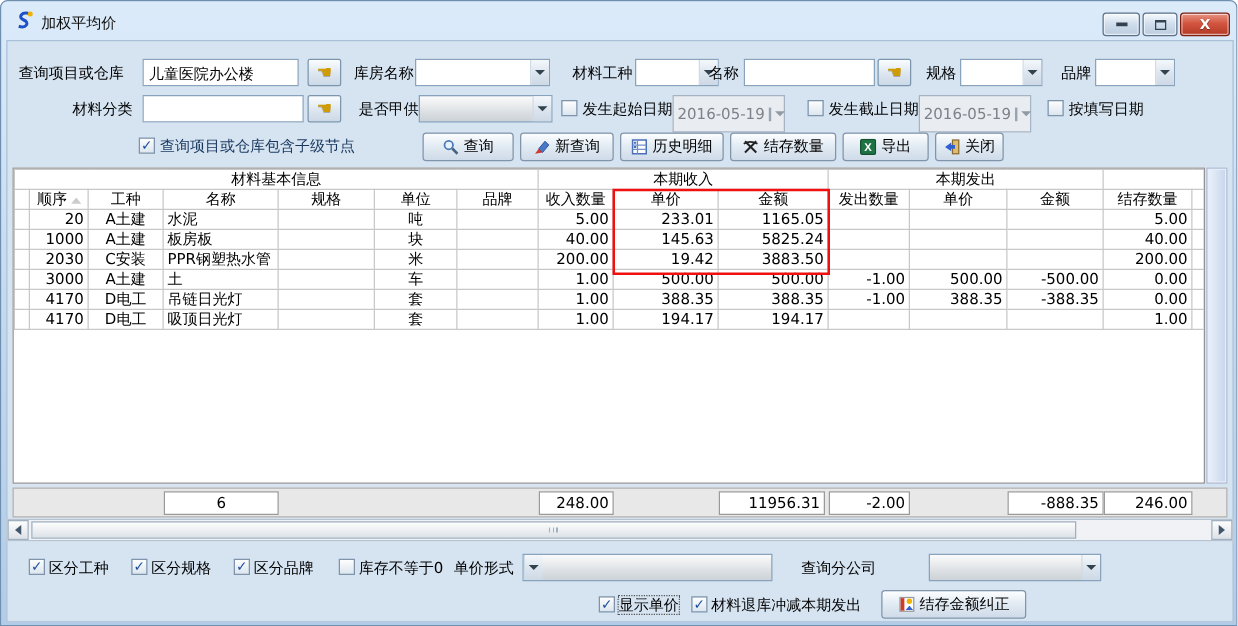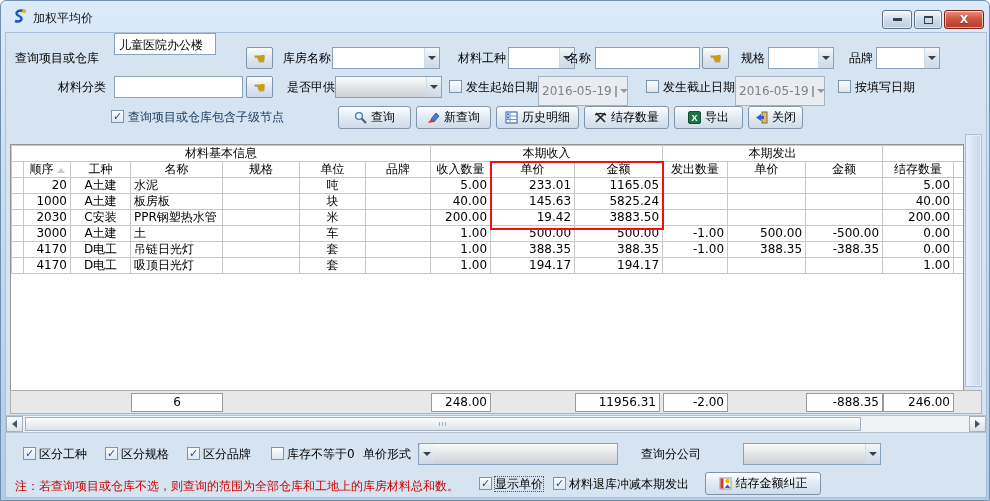--- a/index.html
+++ b/index.html
@@ -29,21 +29,21 @@
       display:flex;align-items:center;justify-content:center;font-size:11px;font-weight:bold;color:#1d4e9e;line-height:11px;}
   .cb.checked::after{content:"✓";}
   .datef{position:absolute;height:22px;background:#e9ecf0;border:1px solid #a5b4c4;color:#7d838b;display:flex;align-items:center;padding:14px 3px;gap:3px;}
   .datef .dv{flex:1;white-space:nowrap;}
   .cal{width:11px;height:11px;border:1px solid #98a4b2;background:#fff;position:relative;}
   .cal::before{content:"";position:absolute;left:0;top:0;right:0;height:3px;background:#b6c2d0;}
   .dar.gray{border-top-color:#8f9aa6;}
   .tbtn{position:relative;height:23px;border:1px solid #8095aa;border-radius:3px;display:inline-flex;align-items:center;justify-content:center;gap:4px;
         background:linear-gradient(#fdfeff,#e3ecf4 45%,#cfdbe9);font-size:12px;font-family:inherit;padding:0;}
   .toolbar{position:absolute;left:337px;top:105px;display:flex;gap:5px;}
-  .gridwrap{position:absolute;left:9px;top:143px;width:954px;height:253px;background:#fff;border:1px solid #949494;overflow:hidden;}
+  .gridwrap{position:absolute;left:9px;top:133px;width:954px;height:253px;background:#fff;border:1px solid #949494;overflow:hidden;}
   table.grid{border-collapse:collapse;table-layout:fixed;width:952px;font-size:12px;}
   table.grid td{border:1px solid #c8c8c8;height:16px;padding:0 3px;white-space:nowrap;overflow:hidden;line-height:15px;}
   table.grid td.gh{text-align:center;height:15px;}
   table.grid td.hc{text-align:center;}
   .al{text-align:left}.ar{text-align:right}.ac{text-align:center}
   .sortmark{display:inline-block;margin-left:3px;width:0;height:0;border-left:4px solid transparent;border-right:4px solid transparent;border-bottom:5px solid #ccc;}
   .redbox{position:absolute;left:479px;top:16px;width:174px;height:69px;border:2px solid #f01010;pointer-events:none;}
   .vsb{position:absolute;left:964px;top:133px;width:17px;height:253px;background:#e7edf8;border:1px solid #aebdd4;}
   .vthumb{position:absolute;left:1px;top:1px;right:1px;bottom:1px;background:linear-gradient(90deg,#e9f0fa,#c9d7ec);}
   .sumbar{position:absolute;left:9px;top:389px;width:972px;height:24px;background:#e8e8e8;border:1px solid #b0b0b0;}
@@ -79,21 +79,21 @@
   <div class="capbtn" style="left:913px;width:28px;">
       <span class="maxbox"></span>
     </div>
   <div class="capbtn close" style="left:943px;width:40px;">
       <span class="xglyph">X</span>
     </div>
 
   <div class="client"></div>
 
   <span class="lbl" style="left:14px;top:50px;">查询项目或仓库</span>
-  <div class="tbx" style="left:113px;top:32px;width:102px;">儿童医院办公楼</div>
+  <div class="tbx" style="left:113px;top:46px;width:125px;">儿童医院办公楼</div>
   <div class="handbtn" style="left:245px;top:46px;width:27px;">
       <span>☚</span>
     </div>
   <span class="lbl" style="left:282px;top:50px;">库房名称</span>
   <div class="combo" style="left:331px;top:46px;width:108px;">
       <span class="val"></span>
       <span class="abtn">
         <span class="dar"></span>
       </span>
     </div>
@@ -395,21 +395,20 @@
       </span>
     </div>
   <span class="lbl" style="left:640px;top:446px;">查询分公司</span>
   <div class="combo gray" style="left:742px;top:442px;width:138px;">
       <span class="val"></span>
       <span class="abtn">
         <span class="dar"></span>
       </span>
     </div>
 
-  <span class="note" style="left:14px;top:477px;">注：若查询项目或仓库不选，则查询的范围为全部仓库和工地上的库房材料总和数。</span>
   <div class="cb checked" style="left:478px;top:476px;"></div>
   <span class="lbl focuslabel" style="left:494px;top:476px;">显示单价</span>
   <div class="cb checked" style="left:552px;top:476px;"></div>
   <span class="lbl" style="left:568px;top:476px;">材料退库冲减本期发出</span>
   <button class="tbtn" style="position:absolute;left:704px;top:471px;width:116px;">
     <span class="icon12"><svg width="13" height="13" viewBox="0 0 13 13">
           <rect x="1" y="1" width="11" height="11" fill="#fff" stroke="#999"></rect>
           <rect x="1.5" y="1.5" width="3" height="10" fill="#d03a2a"></rect>
           <circle cx="8.5" cy="4" r="2.2" fill="#f0b400"></circle>
           <polygon points="5.5,11 8.5,7.5 11.5,11" fill="#2f5fd0"></polygon>

